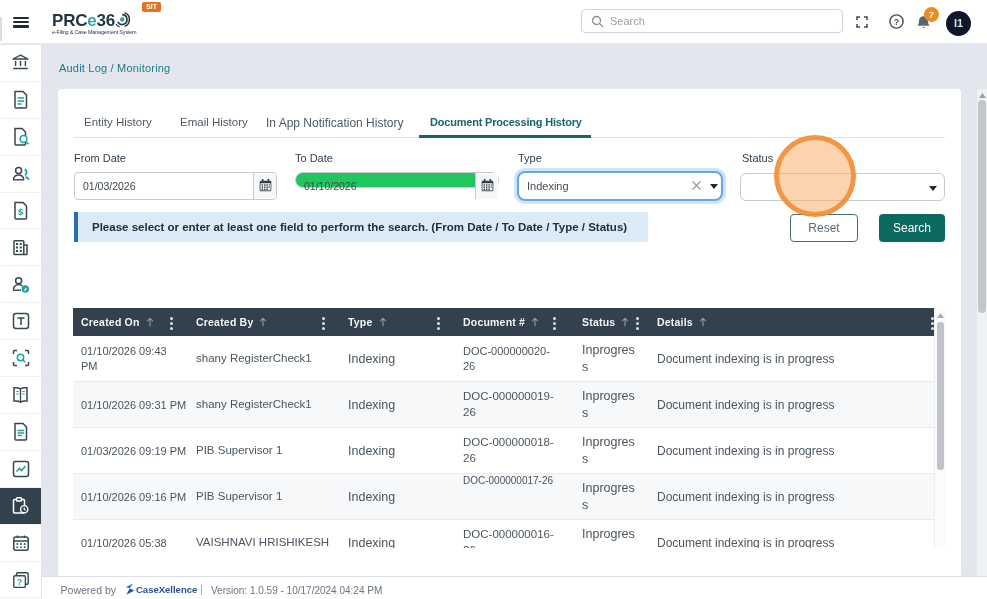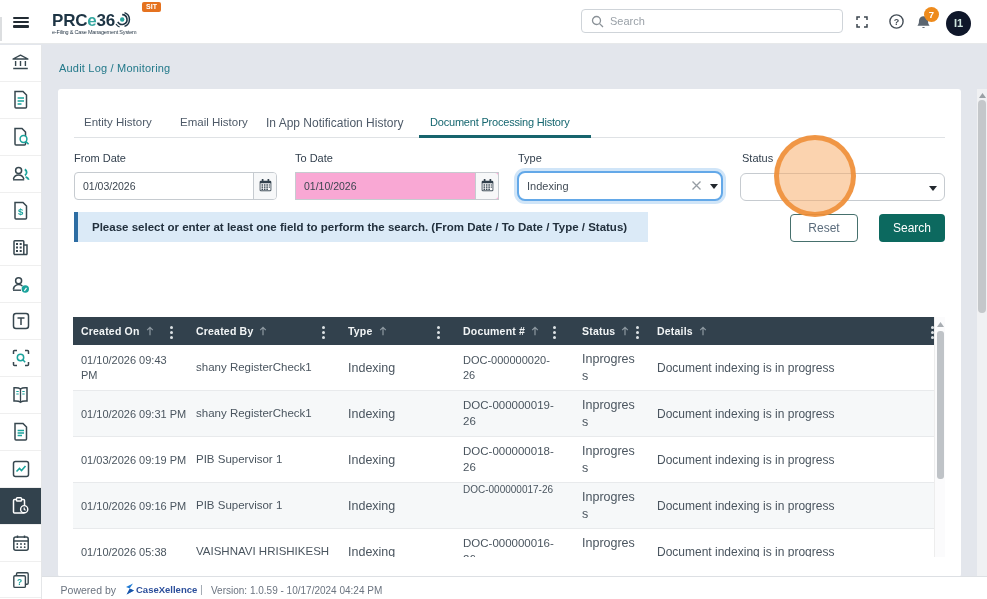--- a/index.html
+++ b/index.html
@@ -176,21 +176,21 @@
   </div>
 
 <div class="abs" style="left:59px;top:62px;font-size:11px;color:#23798a;font-weight:500;z-index:5;letter-spacing:0.2px">Audit Log / Monitoring</div>
 
 <div class="abs" style="left:58px;top:89px;width:903px;height:488px;background:#fff;border-radius:3px;z-index:4"></div>
 
 <div class="abs" style="left:74px;top:137px;width:871px;height:1px;background:#dfe2e5;z-index:6"></div>
 <div class="abs" style="left:84px;top:116px;font-size:11.5px;color:#4e5a68;z-index:6">Entity History</div>
 <div class="abs" style="left:180px;top:116px;font-size:11.5px;color:#4e5a68;z-index:6">Email History</div>
 <div class="abs" style="left:266px;top:116px;font-size:12px;color:#4e5a68;z-index:6">In App Notification History</div>
-<div class="abs" style="left:430px;top:116px;font-size:11px;color:#15666f;font-weight:normal;letter-spacing:-0.2px;z-index:6">Document Processing History</div>
+<div class="abs" style="left:430px;top:116px;font-size:11px;color:#15666f;font-weight:bold;letter-spacing:-0.2px;z-index:6">Document Processing History</div>
 <div class="abs" style="left:419px;top:135px;width:172px;height:2.6px;background:#17646d;z-index:7"></div>
 
 <div class="abs" style="left:74px;top:152px;font-size:11px;color:#33404e;z-index:6">From Date</div>
 <div class="abs" style="left:295px;top:152px;font-size:11px;color:#33404e;z-index:6">To Date</div>
 <div class="abs" style="left:518px;top:152px;font-size:11px;color:#33404e;z-index:6">Type</div>
 <div class="abs" style="left:742px;top:152px;font-size:11px;color:#33404e;z-index:6">Status</div>
 
 <div class="abs" style="left:74px;top:172px;width:203px;height:28px;border:1px solid #c6cbd0;border-radius:4px;background:#fff;z-index:6">
   <div class="abs" style="left:8px;top:7px;font-size:10.5px;color:#3c4650">01/03/2026</div>
   <div class="abs" style="left:178px;top:0;width:23px;height:26px;border-left:1px solid #c6cbd0;background:#f7f8f9;border-radius:0 3px 3px 0">
@@ -209,21 +209,21 @@
           <rect x="7.9" y="8" width="1.7" height="1.5"></rect>
           <rect x="10.5" y="8" width="1.1" height="1.5"></rect>
           <rect x="2.7" y="10.3" width="1.7" height="1.5"></rect>
           <rect x="5.3" y="10.3" width="1.7" height="1.5"></rect>
           <rect x="7.9" y="10.3" width="1.7" height="1.5"></rect>
         </g>
       </svg>
   </div>
 </div>
 
-<div class="abs" style="left:295px;top:172px;width:204px;height:28px;border:1px solid #c6cbd0;border-radius:0;background:#f9a8d4;z-index:6">
+<div class="abs" style="left:295px;top:172px;width:204px;height:16px;border:1px solid #c6cbd0;border-radius:12px;background:#22c55e;z-index:6">
   <div class="abs" style="left:8px;top:7px;font-size:10.5px;color:#3c4650">01/10/2026</div>
   <div class="abs" style="left:179px;top:0;width:23px;height:26px;border-left:1px solid #c6cbd0;background:#f7f8f9;border-radius:0 3px 3px 0">
     <svg class="abs" style="left:5px;top:6px" width="13" height="13" viewBox="0 0 14 14">
         <rect x="0.7" y="1.8" width="12.6" height="11.5" rx="1.4" fill="#33424e"></rect>
         <rect x="3" y="0" width="1.8" height="3.4" fill="#33424e"></rect>
         <rect x="9.2" y="0" width="1.8" height="3.4" fill="#33424e"></rect>
         <rect x="1.6" y="4.6" width="10.8" height="7.6" fill="#fff"></rect>
         <g fill="#33424e">
           <rect x="2.7" y="5.7" width="1.7" height="1.5"></rect>
           <rect x="5.3" y="5.7" width="1.7" height="1.5"></rect>
@@ -260,21 +260,21 @@
 <div class="abs" style="left:74px;top:212px;width:574px;height:30px;background:#dbeaf7;border-left:4px solid #2d6da3;z-index:6">
   <div class="abs" style="left:14px;top:9px;font-size:11.5px;font-weight:bold;color:#22303d">Please select or enter at least one field to perform the search. (From Date / To Date / Type / Status)</div>
 </div>
 
 <div class="abs" style="left:790px;top:214px;width:68px;height:28px;border:1px solid #46706d;border-radius:4px;background:#fff;z-index:6;color:#5b6c7c;font-size:12px;text-align:center;line-height:26px">Reset</div>
 
 <div class="abs" style="left:879px;top:214px;width:66px;height:28px;border-radius:4px;background:#0c695f;z-index:6;color:#fff;font-size:12px;text-align:center;line-height:28px">Search</div>
 
 <div class="abs" style="left:774px;top:135px;width:82px;height:82px;border-radius:50%;border:5px solid rgba(238,140,50,0.85);background:rgba(247,175,110,0.55);z-index:15"></div>
 
-<div class="abs" id="table" style="left:73px;top:317px;width:872px;height:240px;z-index:6;overflow:hidden;background:#fef9c3">
+<div class="abs" id="table" style="left:73px;top:308px;width:872px;height:240px;z-index:6;overflow:hidden;background:#fef9c3">
     <div style="position:absolute;left:0;top:0;width:861px;height:28px;background:#32414d">
       <span style="position:absolute;left:8px;top:8px;font-size:10.5px;font-weight:bold;color:#f2f5f6;letter-spacing:0.2px;white-space:nowrap">Created On<svg style="margin-left:6px;vertical-align:-1px" width="8" height="10" viewBox="0 0 8 10">
           <path d="M4 9.3 V1.5 M1.2 4.2 L4 1.4 L6.8 4.2" fill="none" stroke="#8d98a1" stroke-width="1.2"></path>
         </svg></span>
       <span style="position:absolute;top:9px;left:97px;width:3px">
         <span style="display:block;width:3px;height:3px;border-radius:50%;background:#dde2e5;margin-bottom:2px"></span>
         <span style="display:block;width:3px;height:3px;border-radius:50%;background:#dde2e5;margin-bottom:2px"></span>
         <span style="display:block;width:3px;height:3px;border-radius:50%;background:#dde2e5"></span>
       </span>
       <span style="position:absolute;left:123px;top:8px;font-size:10.5px;font-weight:bold;color:#f2f5f6;letter-spacing:0.2px;white-space:nowrap">Created By<svg style="margin-left:6px;vertical-align:-1px" width="8" height="10" viewBox="0 0 8 10">

